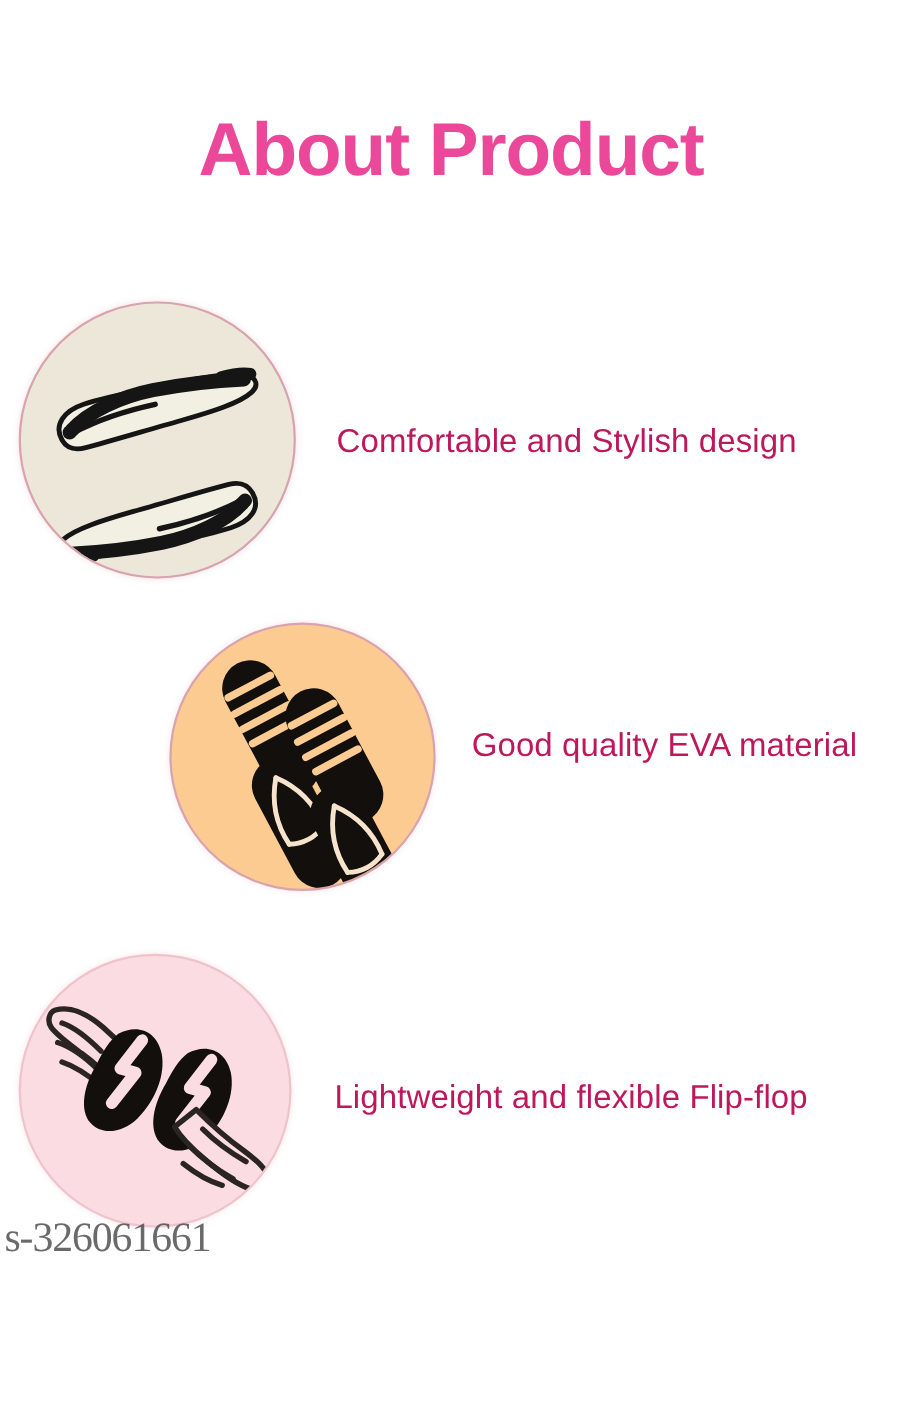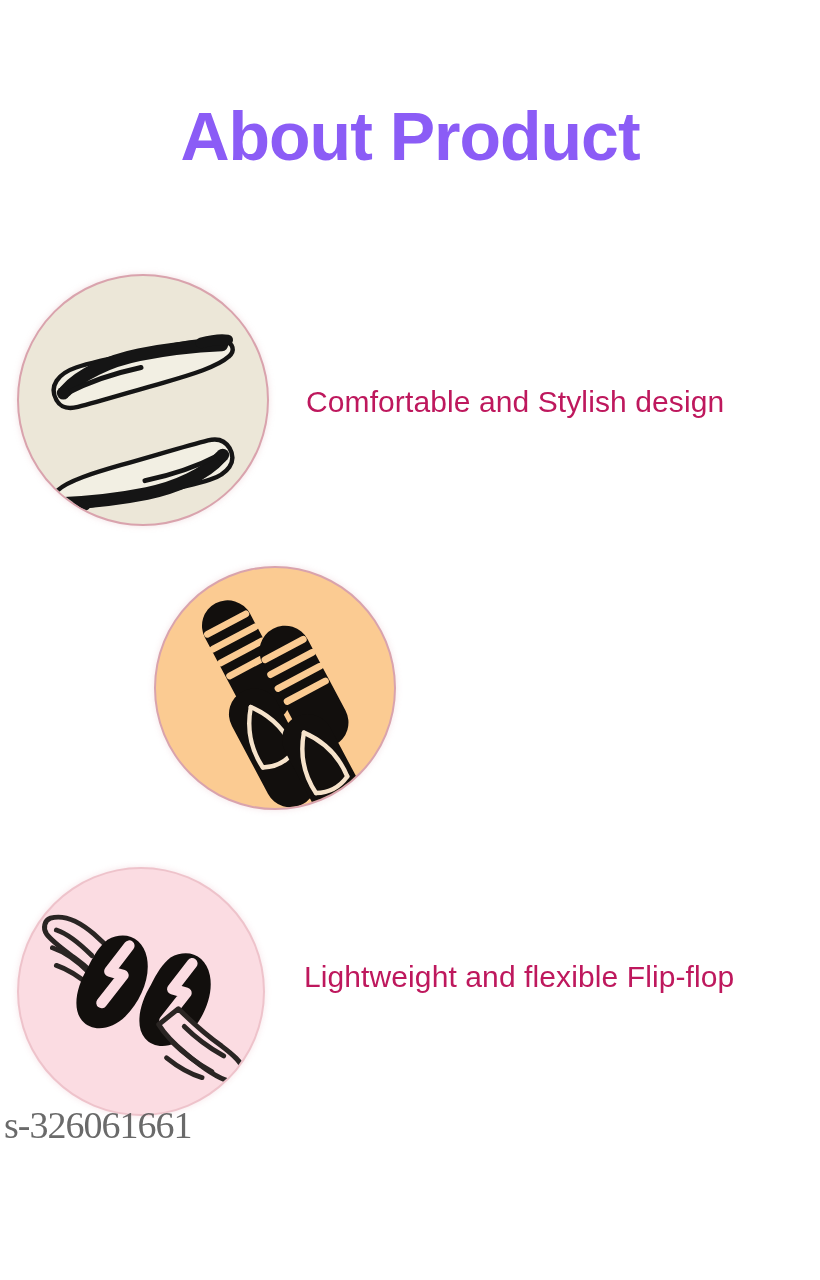--- a/index.html
+++ b/index.html
@@ -28,21 +28,21 @@
   .title {
     position: absolute;
     top: 98px;
     left: 0;
     width: 820px;
     text-align: center;
     font-size: 68px;
     line-height: 76px;
     font-weight: bold;
     letter-spacing: -1px;
-    color: #8b5cf6;
+    color: #ec4899;
     font-family: "Liberation Sans", sans-serif;
     white-space: nowrap;
   }
 
   
   .feature {
     position: absolute;
   }
 
   .badge {
@@ -103,21 +103,21 @@
     left: 17px;
     top: 867px;
     width: 248px;
     height: 249px;
     background: #fbdce2;
     border: 2px solid #eec3cb;
     box-shadow: 0 0 6px rgba(238,195,203,0.45);
   }
   #text-3 {
     left: 304px;
-    top: 956px;
+    top: 977px;
     width: 500px;
     text-align: left;
   }
 
   
   .watermark {
     position: absolute;
     left: 4px;
     top: 1104px;
     font-family: "Liberation Serif", serif;
@@ -223,20 +223,21 @@
             <rect x="146" y="144" width="52" height="130" rx="26" fill="#120f0d"></rect>
             <path d="M172 162 C156 182 152 202 154 222" fill="none" stroke="#f6e3cb" stroke-width="4.5" stroke-linecap="round"></path>
             <path d="M172 162 C188 182 192 202 190 222" fill="none" stroke="#f6e3cb" stroke-width="4.5" stroke-linecap="round"></path>
             <path d="M154 222 C166 228 178 228 190 222" fill="none" stroke="#f6e3cb" stroke-width="4.5" stroke-linecap="round"></path>
           </g>
         </g>
       </svg>
     </div>
 
     <div class="feature-text" id="text-2">
+      <span class="line">Good quality EVA material</span>
     </div>
   </div>
 
   <div class="feature">
 
     <div class="badge" id="badge-3">
       <svg viewBox="0 0 248 249" xmlns="http://www.w3.org/2000/svg">
         <g>
 
           <g fill="#fbdce2" stroke="#2a2523" stroke-width="5" stroke-linejoin="round" stroke-linecap="round">

